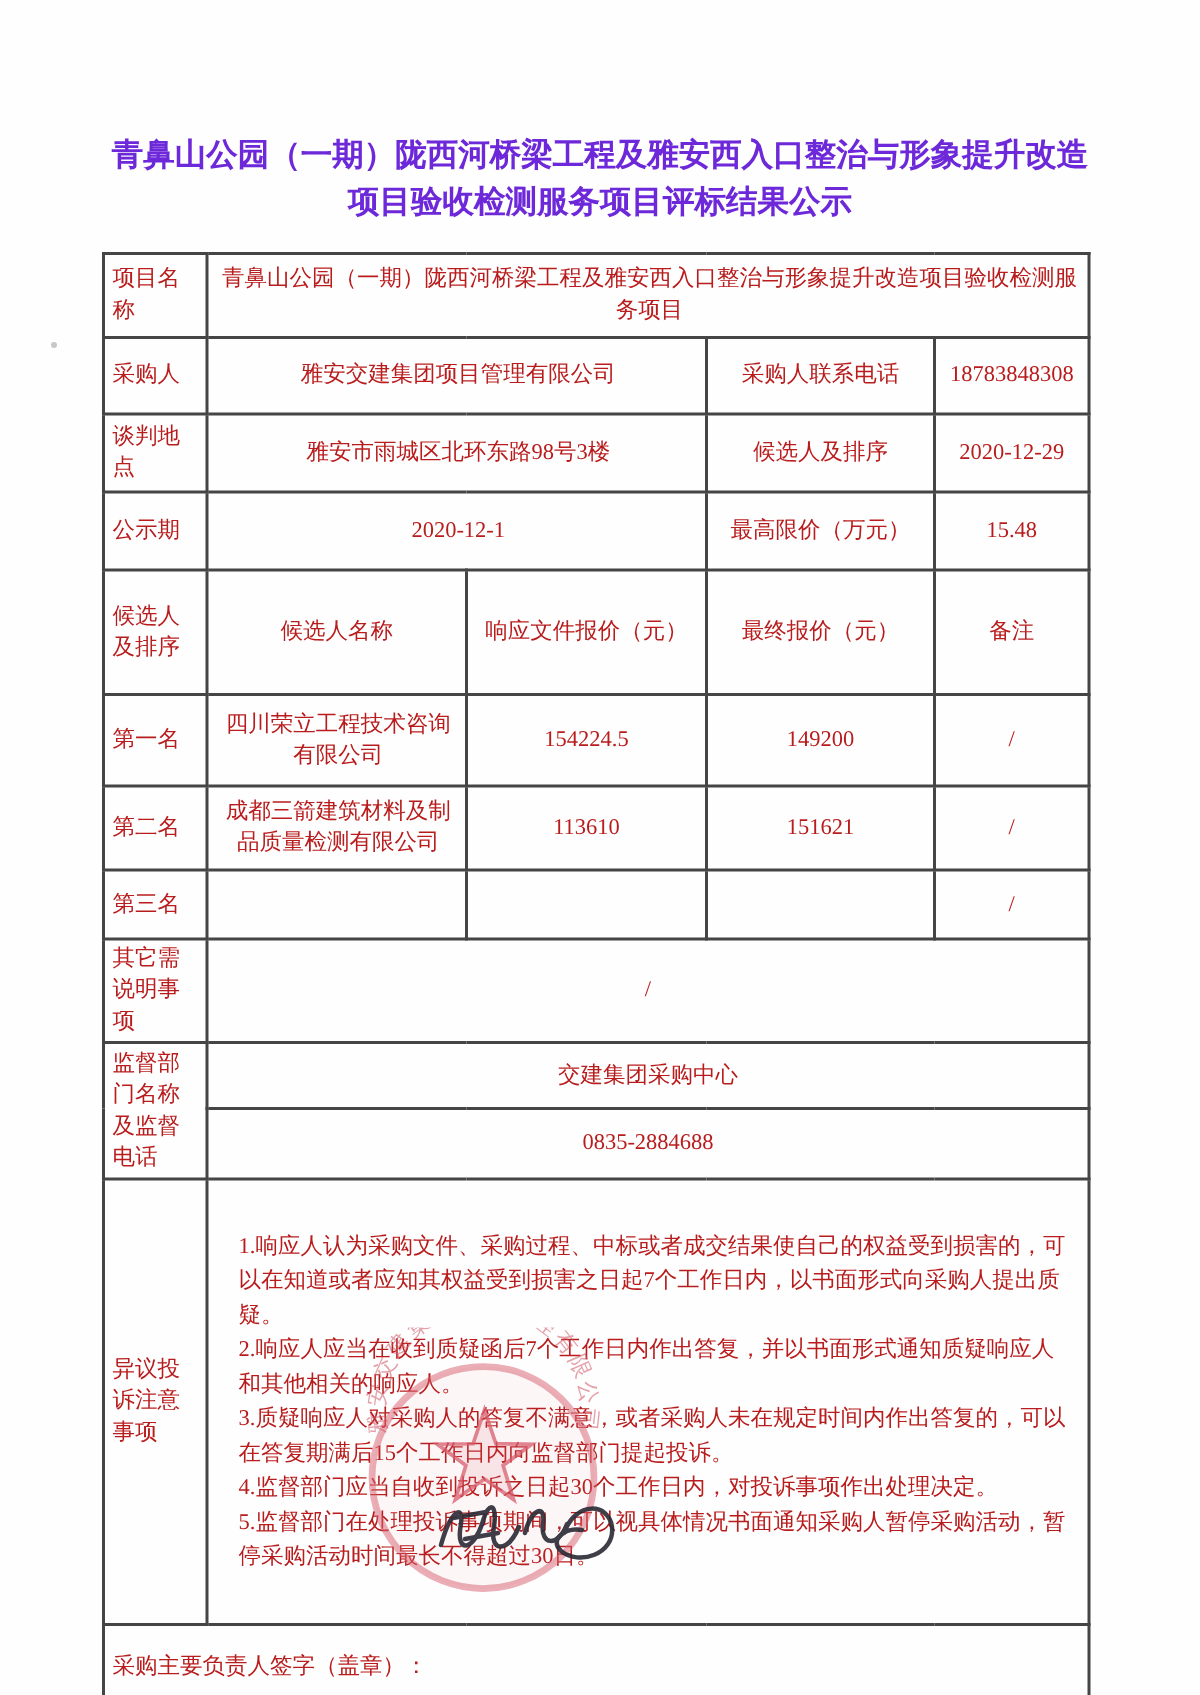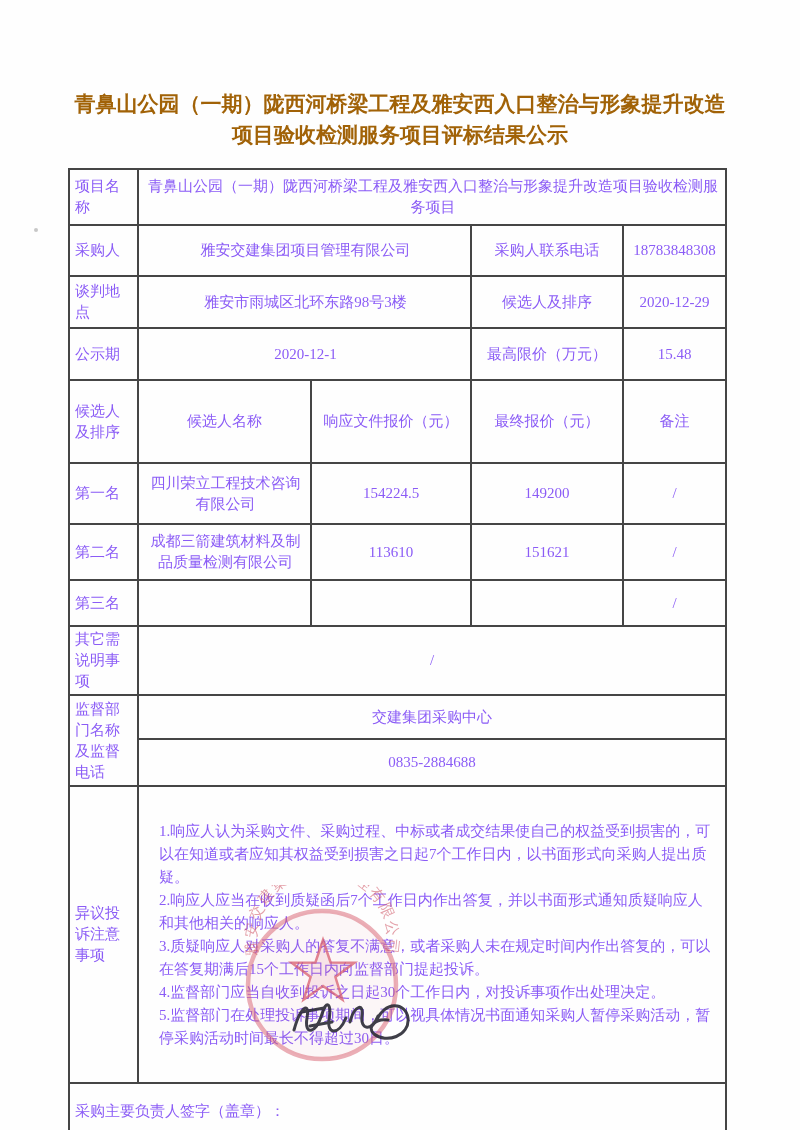--- a/index.html
+++ b/index.html
@@ -1,23 +1,23 @@
 <!DOCTYPE html>
 <html><head>
 <meta charset="utf-8">
 <style>
   html,body{margin:0;padding:0;}
   body{background:#ffffff;font-family:"Liberation Serif","DejaVu Serif",serif;}
   .page{position:relative;width:800px;height:1130px;background:#fefefe;overflow:hidden;}
   .doc-title{position:absolute;top:88px;left:0;width:800px;text-align:center;
     font-family:"Liberation Sans","DejaVu Sans",sans-serif;font-weight:700;
-    font-size:21px;line-height:31px;color:#a16207;}
+    font-size:21px;line-height:31px;color:#6d28d9;}
   table.main{position:absolute;left:68px;top:168px;width:657px;border-collapse:collapse;
     table-layout:fixed;border:2px solid #3a3a3a;}
-  td{border:2px solid #454545;font-size:15px;color:#8b5cf6;padding:2px 6px;
+  td{border:2px solid #454545;font-size:15px;color:#b91c1c;padding:2px 6px;
     vertical-align:middle;word-break:break-all;line-height:21px;}
   td.lbl{text-align:left;padding-left:5px;padding-right:3px;}
   td.val{text-align:center;padding-left:8px;}
   td.ctr{text-align:center;}
   td.notes-cell{padding:10px 12px 10px 20px;line-height:23px;vertical-align:middle;}
   .note-item{margin:0;}
   .sig-cell{height:50px;}
   .stamp{position:absolute;left:222px;top:885px;width:200px;height:200px;pointer-events:none;}
   .signature{position:absolute;left:280px;top:982px;width:140px;height:72px;pointer-events:none;}
   .artifact{position:absolute;left:34px;top:228px;width:4px;height:4px;background:#b9b9b9;

